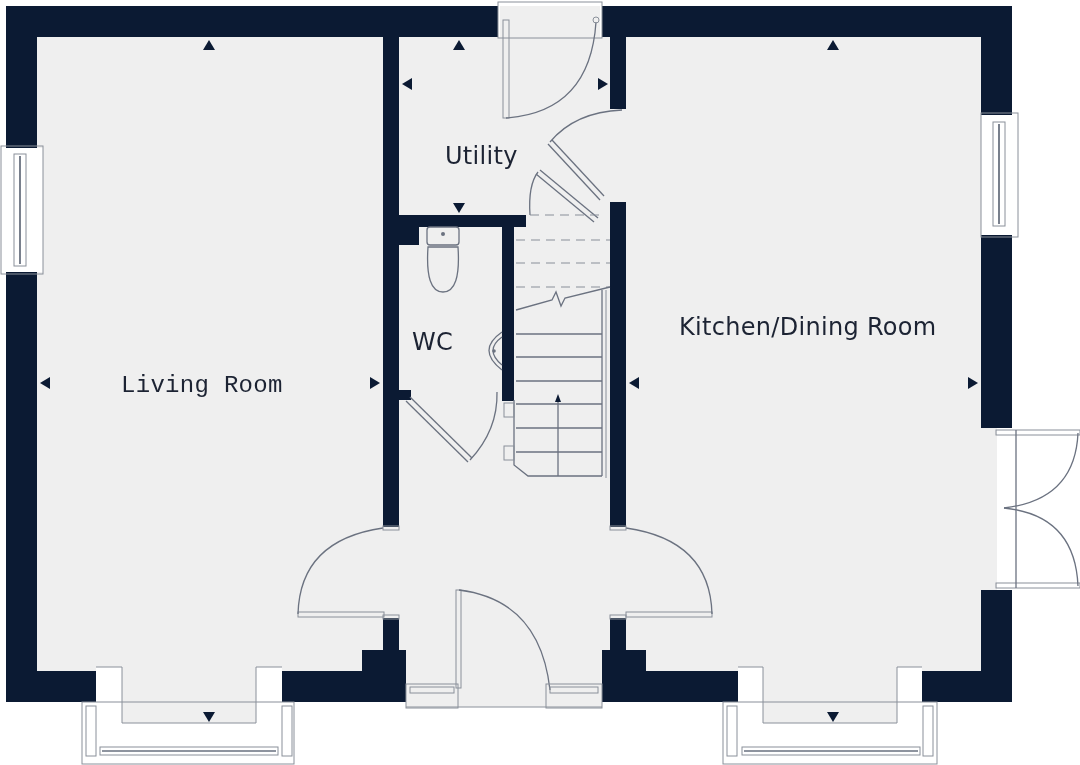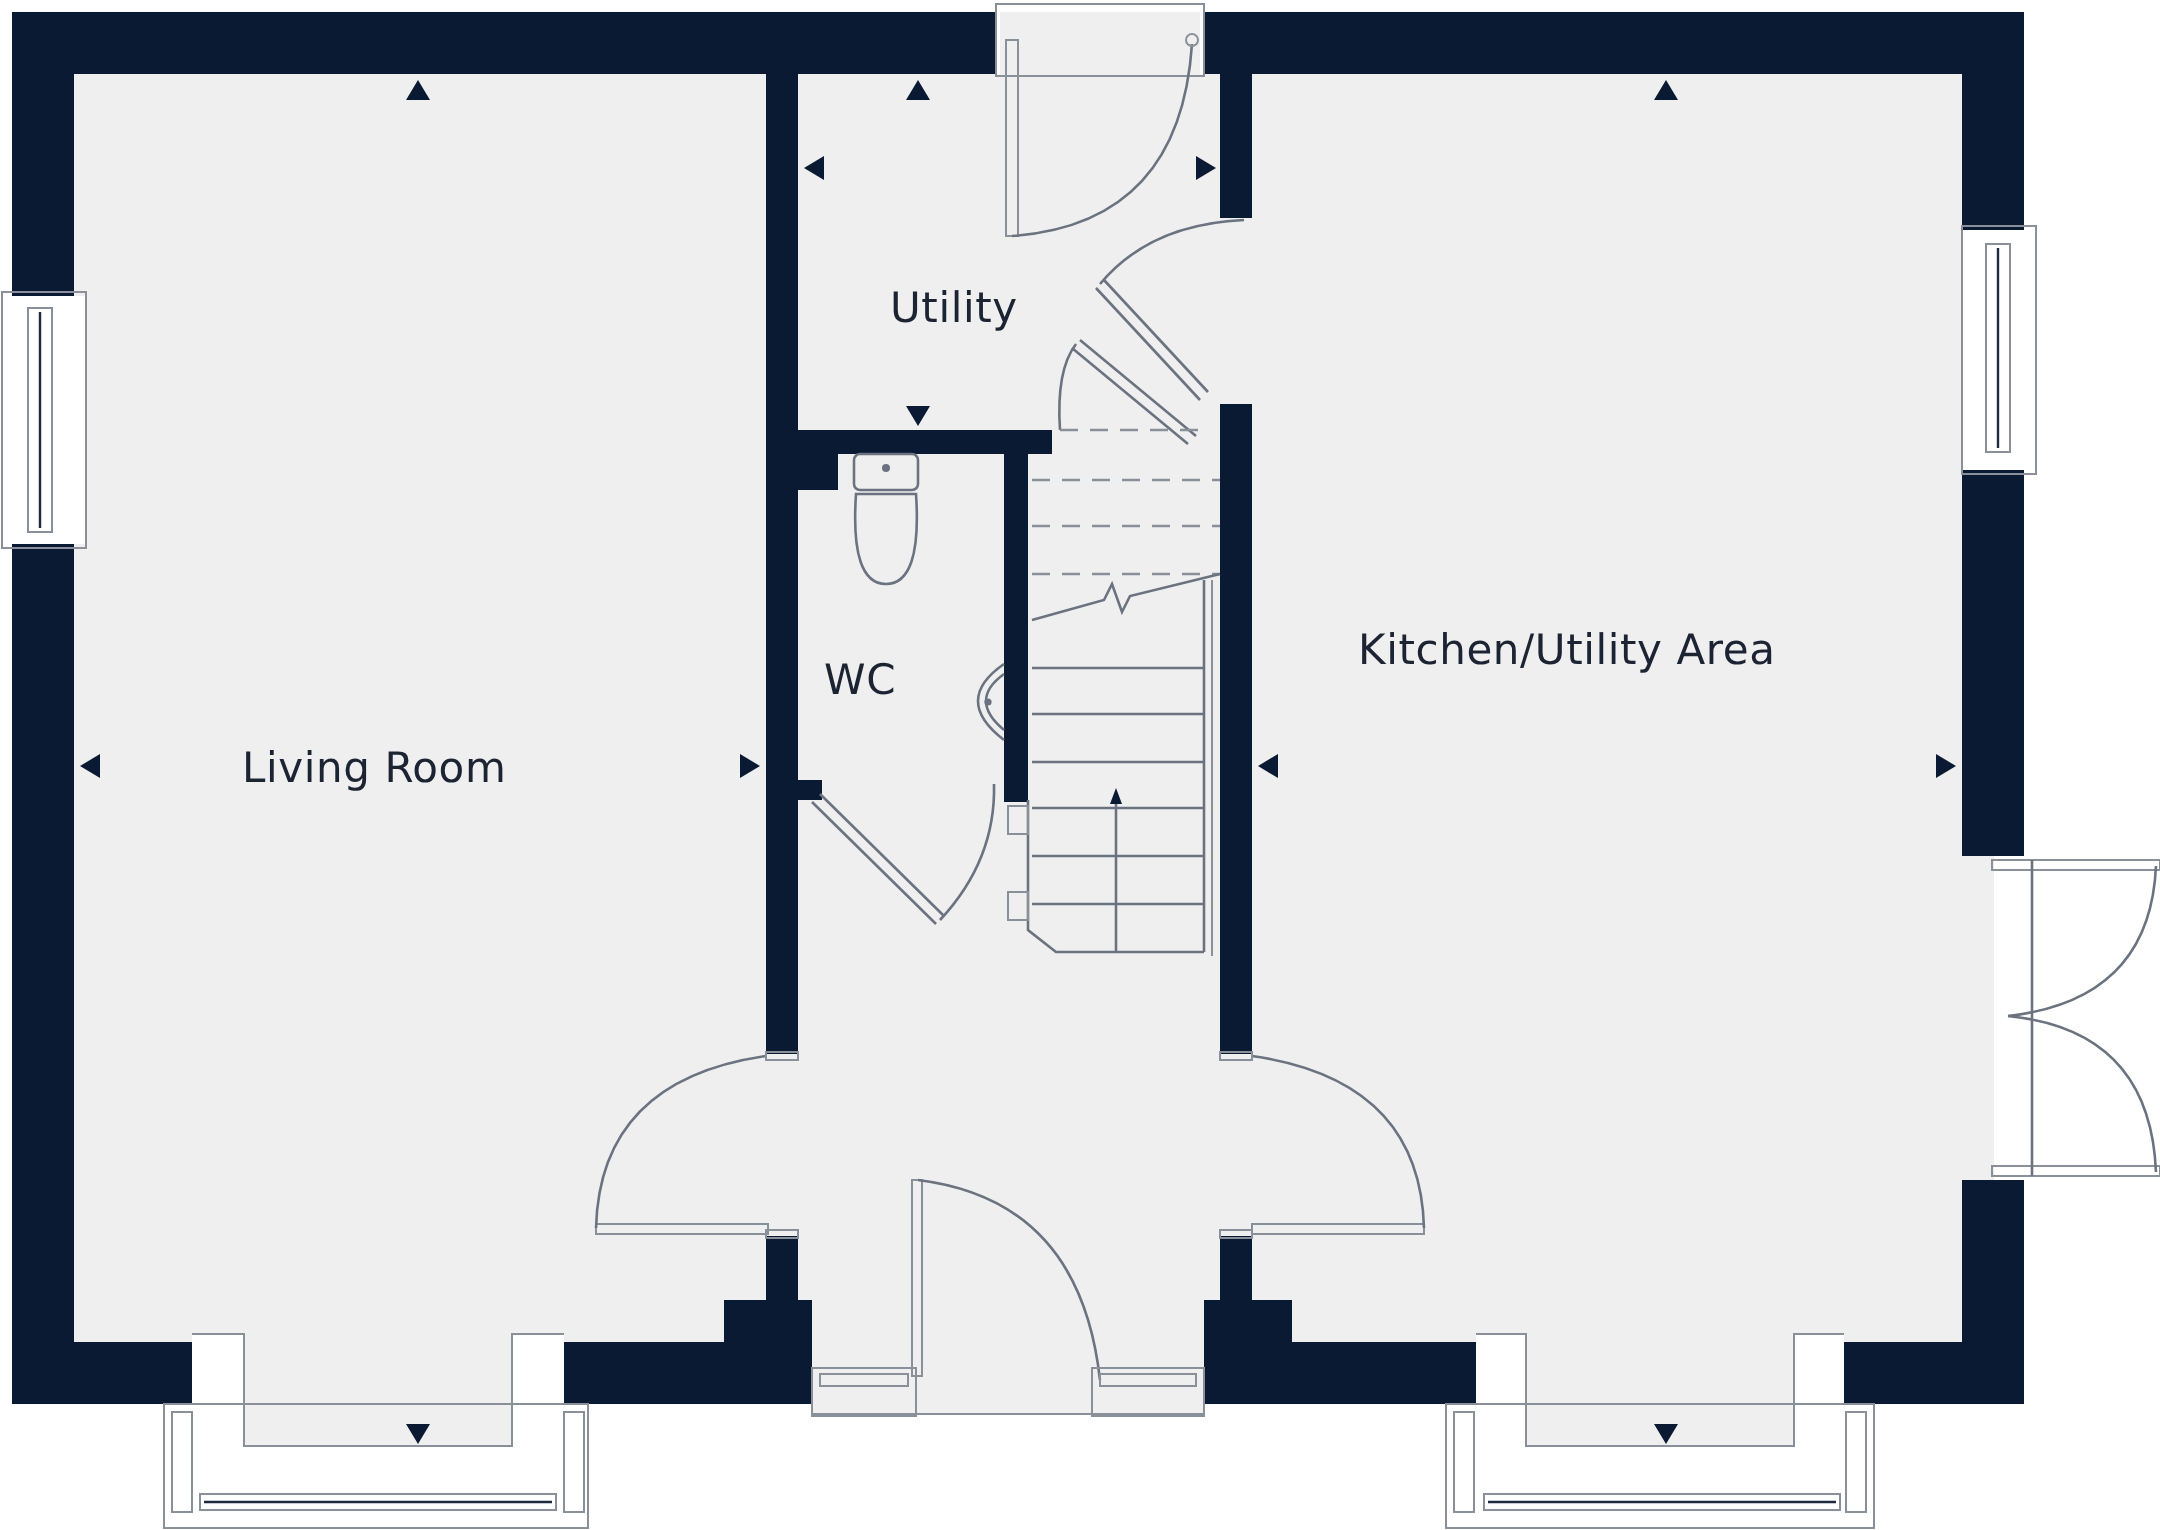--- a/index.html
+++ b/index.html
@@ -9,21 +9,21 @@
   .floor { fill: #efefef; }
   .line { fill: none; stroke: #6b7280; stroke-width: 1.3; }
   .thin { fill: none; stroke: #8a909a; stroke-width: 1; }
   .dark { fill: none; stroke: #1f2a40; stroke-width: 1.2; }
   .white { fill: #ffffff; }
   .arrow { fill: #0b1a33; }
   .dash { fill: none; stroke: #8a909a; stroke-width: 1.2; stroke-dasharray: 9 6; }
   .label {
     position: absolute;
     font-family: "DejaVu Sans", sans-serif;
-    font-size: 21px;
+    font-size: 24px;
     color: #1c2333;
     white-space: nowrap;
     letter-spacing: 0.3px;
   }
 </style>
 </head>
 <body>
 
 <svg id="plan" width="1080" height="765" viewBox="0 0 1080 765" xmlns="http://www.w3.org/2000/svg">
 
@@ -211,16 +211,16 @@
     <polygon class="arrow" points="459,213 453,203 465,203"></polygon>
     <polygon class="arrow" points="40,383 50,377 50,389"></polygon>
     <polygon class="arrow" points="380,383 370,377 370,389"></polygon>
     <polygon class="arrow" points="629,383 639,377 639,389"></polygon>
     <polygon class="arrow" points="978,383 968,377 968,389"></polygon>
     <polygon class="arrow" points="209,722 203,712 215,712"></polygon>
     <polygon class="arrow" points="833,722 827,712 839,712"></polygon>
   </g>
 </svg>
 
-<div class="label" style="left:121px; top:372px;">Living Room</div>
+<div class="label" style="left:121px; top:372px;font-family:Liberation Mono, monospace;">Living Room</div>
 <div class="label" style="left:445px; top:142px;">Utility</div>
 <div class="label" style="left:412px; top:328px;">WC</div>
-<div class="label" style="left:679px; top:313px;">Kitchen/Utility Area</div>
+<div class="label" style="left:679px; top:313px;">Kitchen/Dining Room</div>
 
 </body></html>

